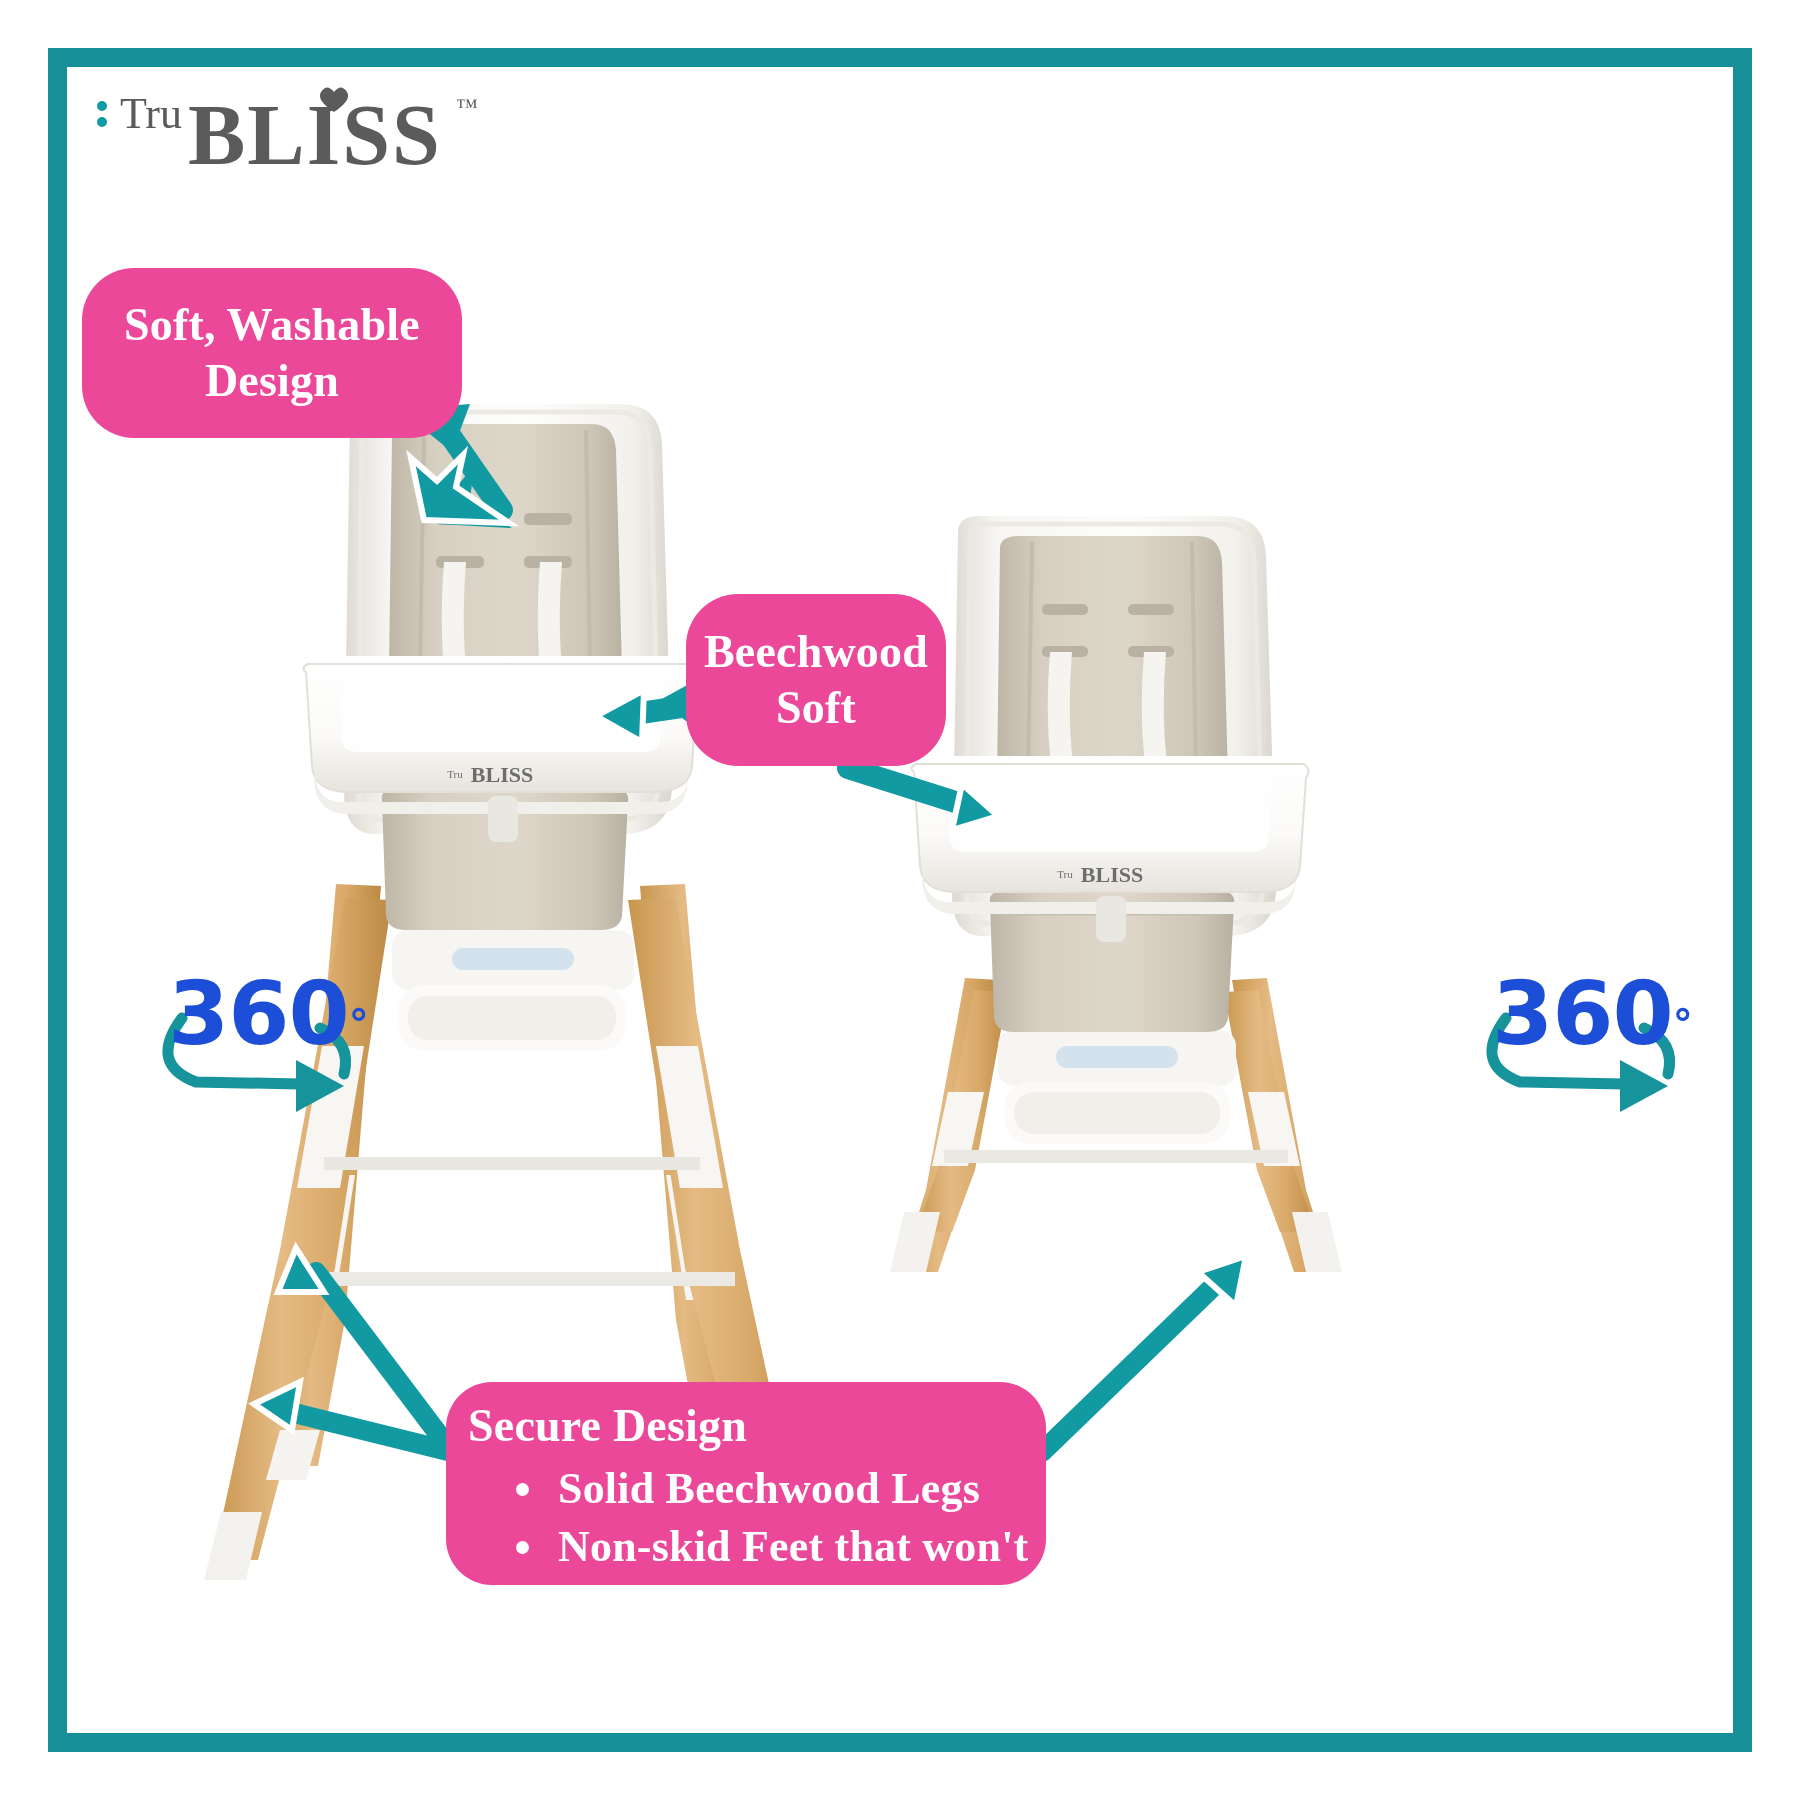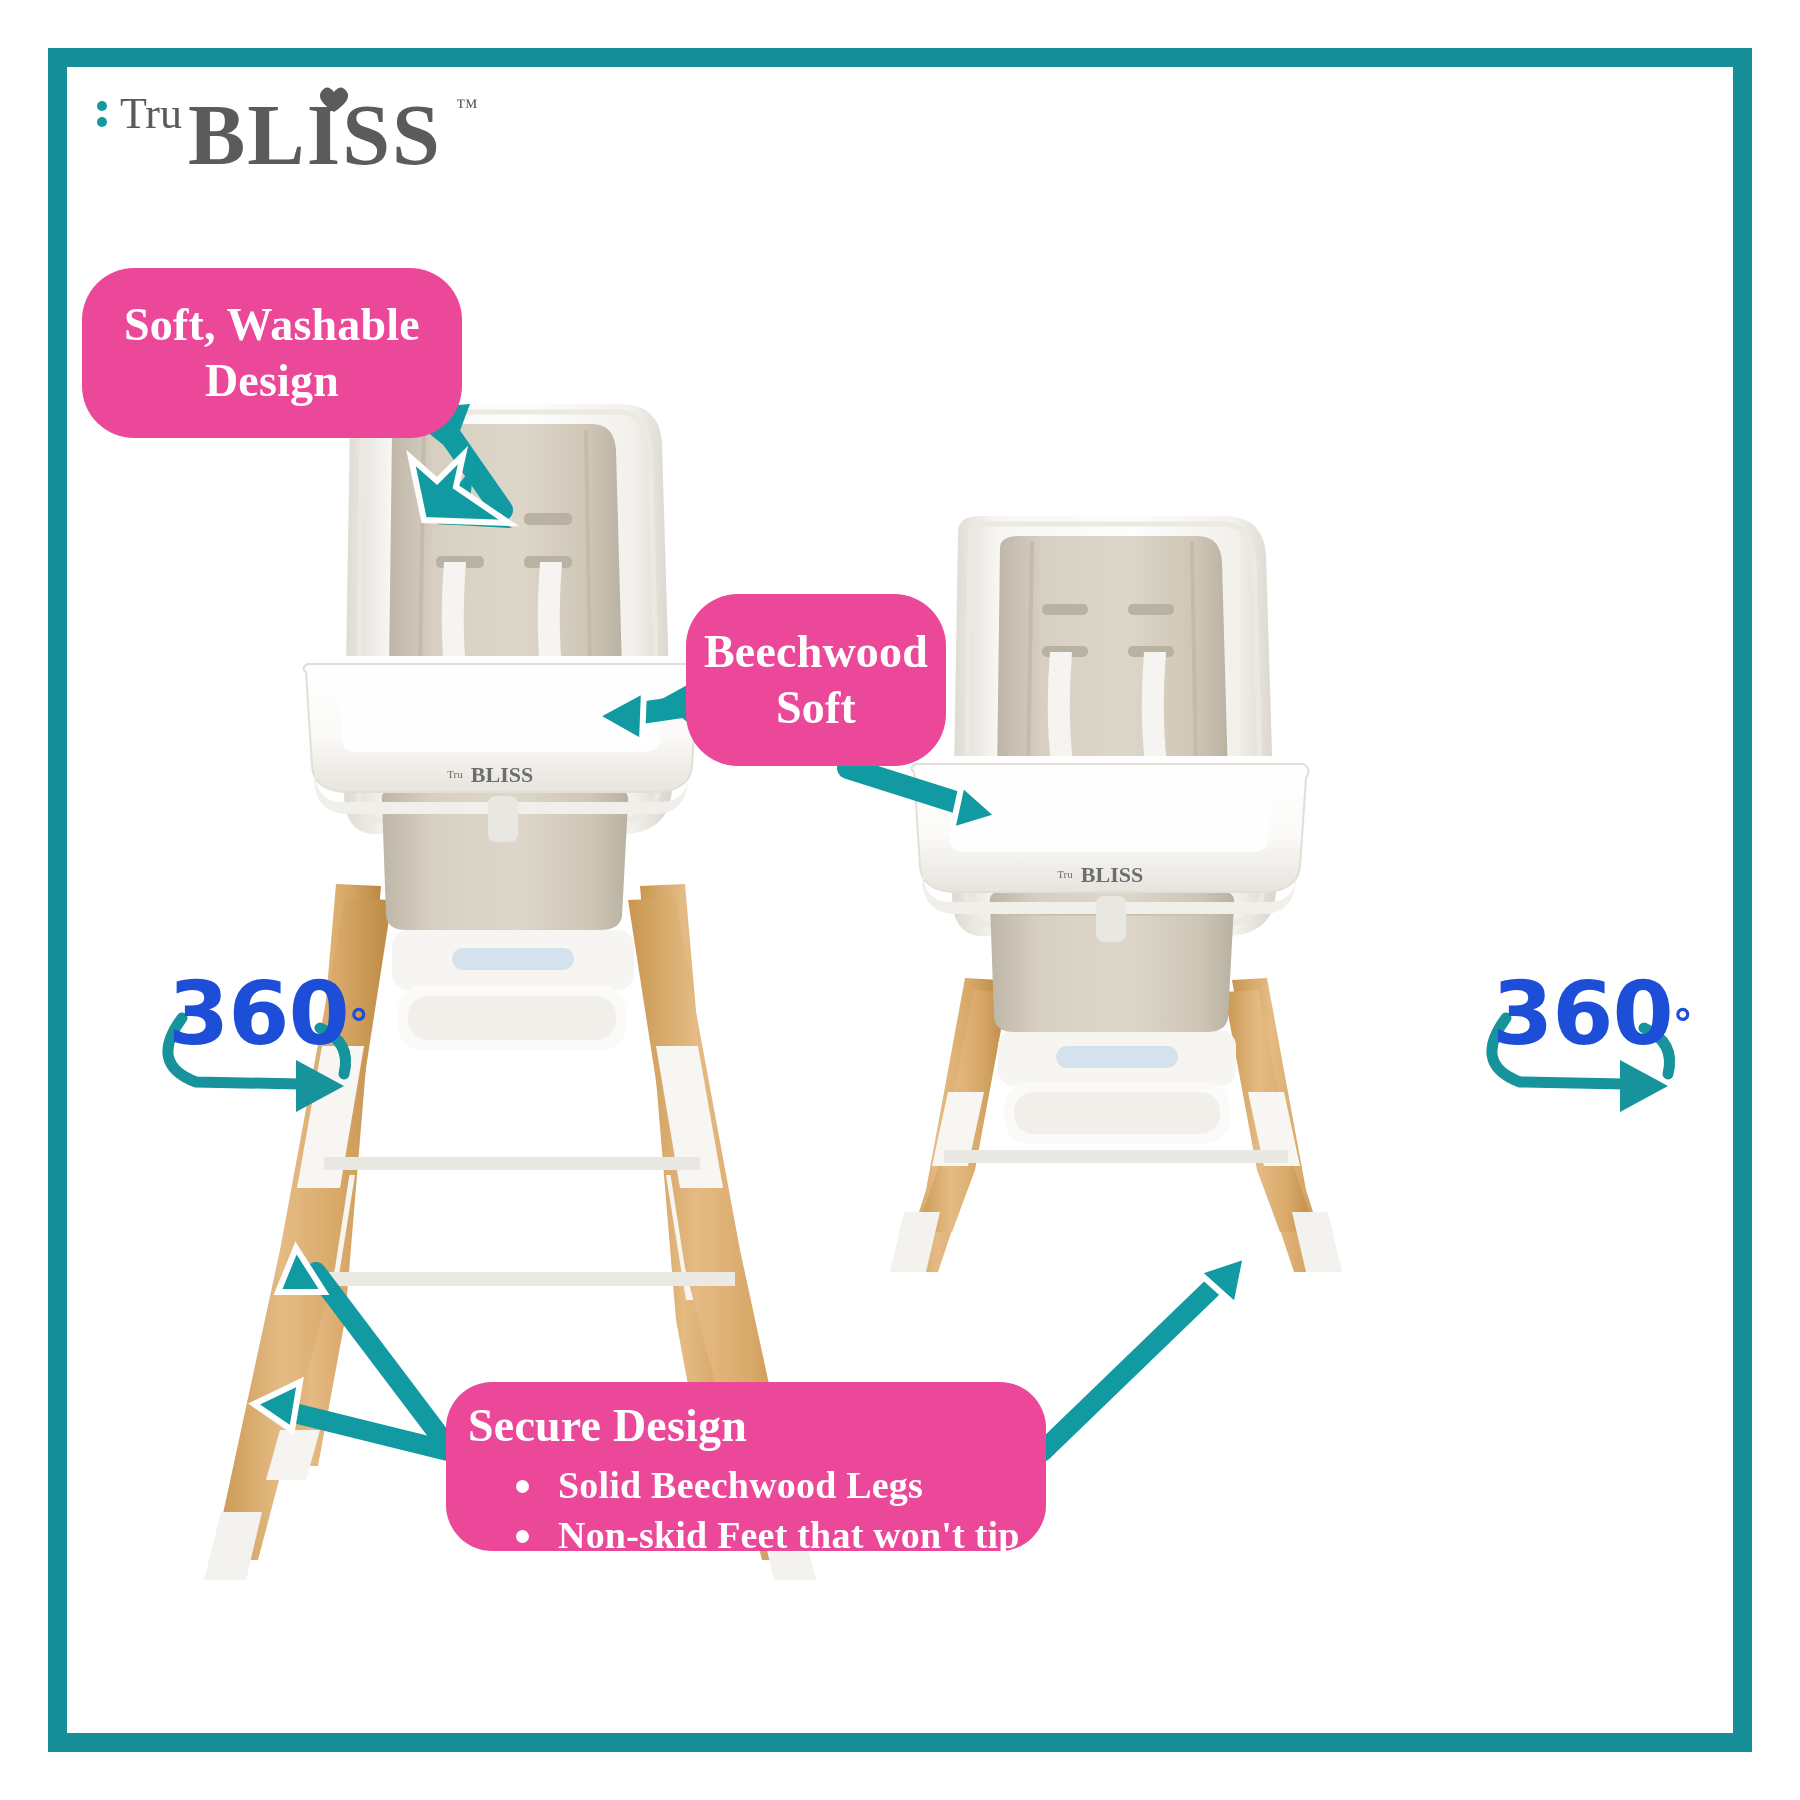--- a/index.html
+++ b/index.html
@@ -16,25 +16,25 @@
 
   
   .bubble{position:absolute;background:#ec4899;color:#ffffff;
           font-family:"Liberation Serif",serif;font-weight:700;
           text-align:center;line-height:1.22;letter-spacing:.2px;}
   .bubble.soft{left:82px;top:268px;width:380px;height:170px;border-radius:52px;
                font-size:46px;display:flex;align-items:center;justify-content:center;}
   .bubble.soft .txt{padding:0 18px;}
   .bubble.trays{left:686px;top:594px;width:260px;height:172px;border-radius:52px;
                 font-size:46px;display:flex;align-items:center;justify-content:center;}
-  .bubble.secure{left:446px;top:1382px;width:600px;height:169px;border-radius:46px;
+  .bubble.secure{left:446px;top:1382px;width:600px;height:203px;border-radius:46px;
                  text-align:left;}
   .secure-title{font-size:46px;font-weight:700;padding:16px 0 6px 22px;color:#fff;}
   .secure-list{margin:0;padding:0 0 0 62px;list-style:none;}
-  .secure-list li{font-size:38px;font-weight:700;color:#fff;line-height:1.32;
+  .secure-list li{font-size:44px;font-weight:700;color:#fff;line-height:1.32;
                   position:relative;padding-left:50px;}
   .secure-list li:before{content:"";position:absolute;left:8px;top:.52em;
                          width:13px;height:13px;border-radius:50%;background:#fff;}
 
   
   .vec{position:absolute;left:0;top:0;width:1800px;height:1800px;pointer-events:none;}
 
   
   .deg{position:absolute;font-family:"DejaVu Sans",sans-serif;font-weight:700;
        color:#1d4ed8;letter-spacing:-1px;}

